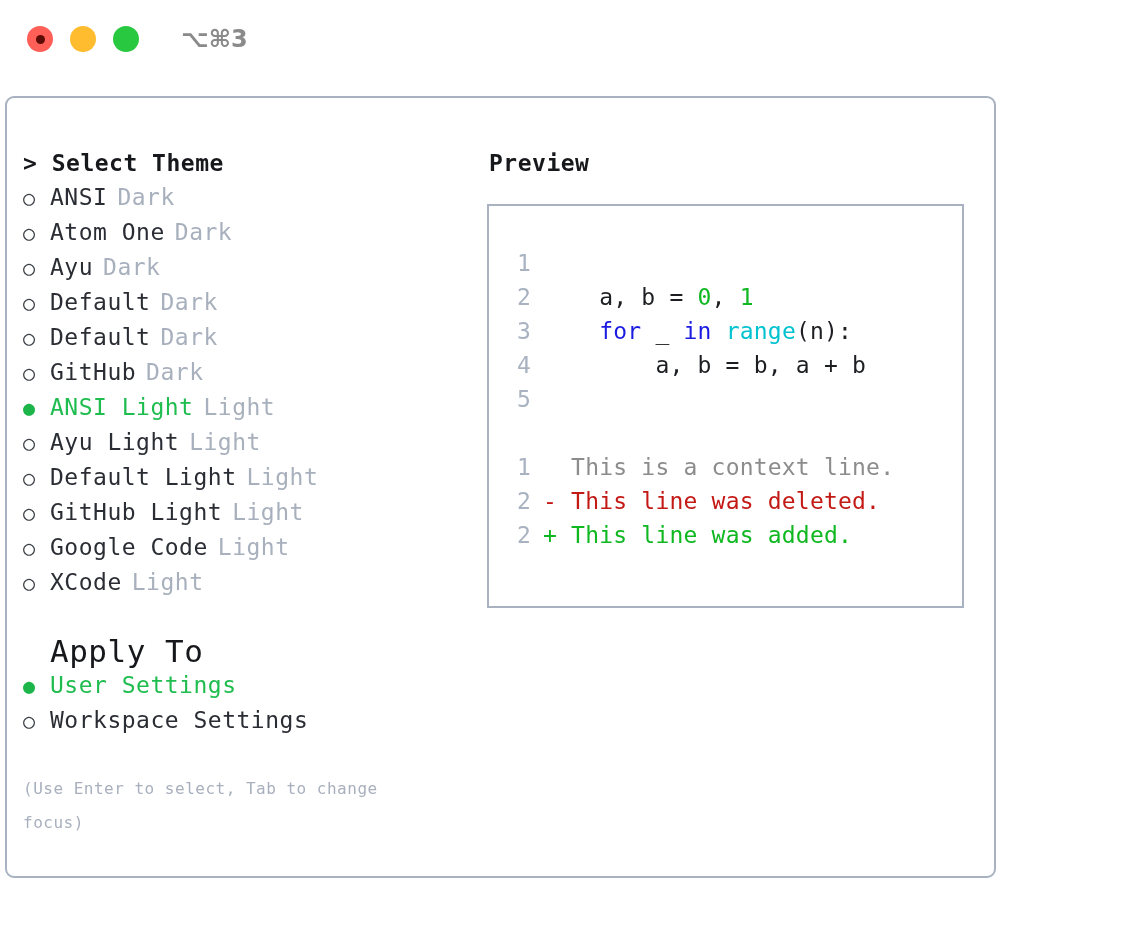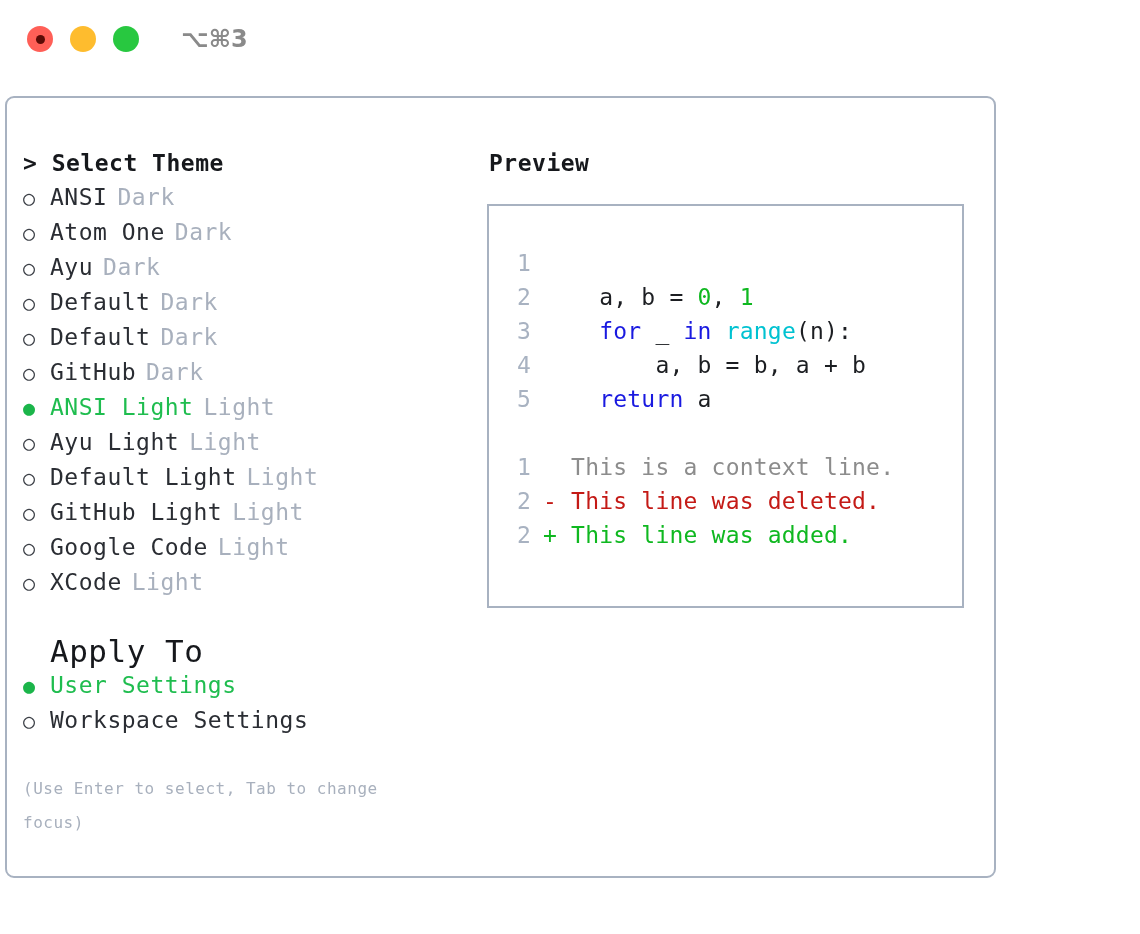--- a/index.html
+++ b/index.html
@@ -324,21 +324,20 @@
             <div class="code-line">
               <span class="lineno">3</span>
               <span class="code-text"><span class="tok-pl">    </span><span class="tok-kw">for</span><span class="tok-pl"> _ </span><span class="tok-kw">in</span><span class="tok-pl"> </span><span class="tok-fn">range</span><span class="tok-pl">(n):</span></span>
             </div>
             <div class="code-line">
               <span class="lineno">4</span>
               <span class="code-text"><span class="tok-pl">        a, b = b, a + b</span></span>
             </div>
             <div class="code-line">
               <span class="lineno">5</span>
-              <span class="code-text"><span class="tok-pl">    </span><span class="tok-kw">return</span><span class="tok-pl"> a</span></span>
             </div>
           </div>
 
           <div class="code-gap"></div>
 
           <div>
             <div class="code-line">
               <span class="lineno">1</span>
               <span class="diff-ctx"> </span><span class="diff-ctx"> This is a context line.</span>
             </div>

